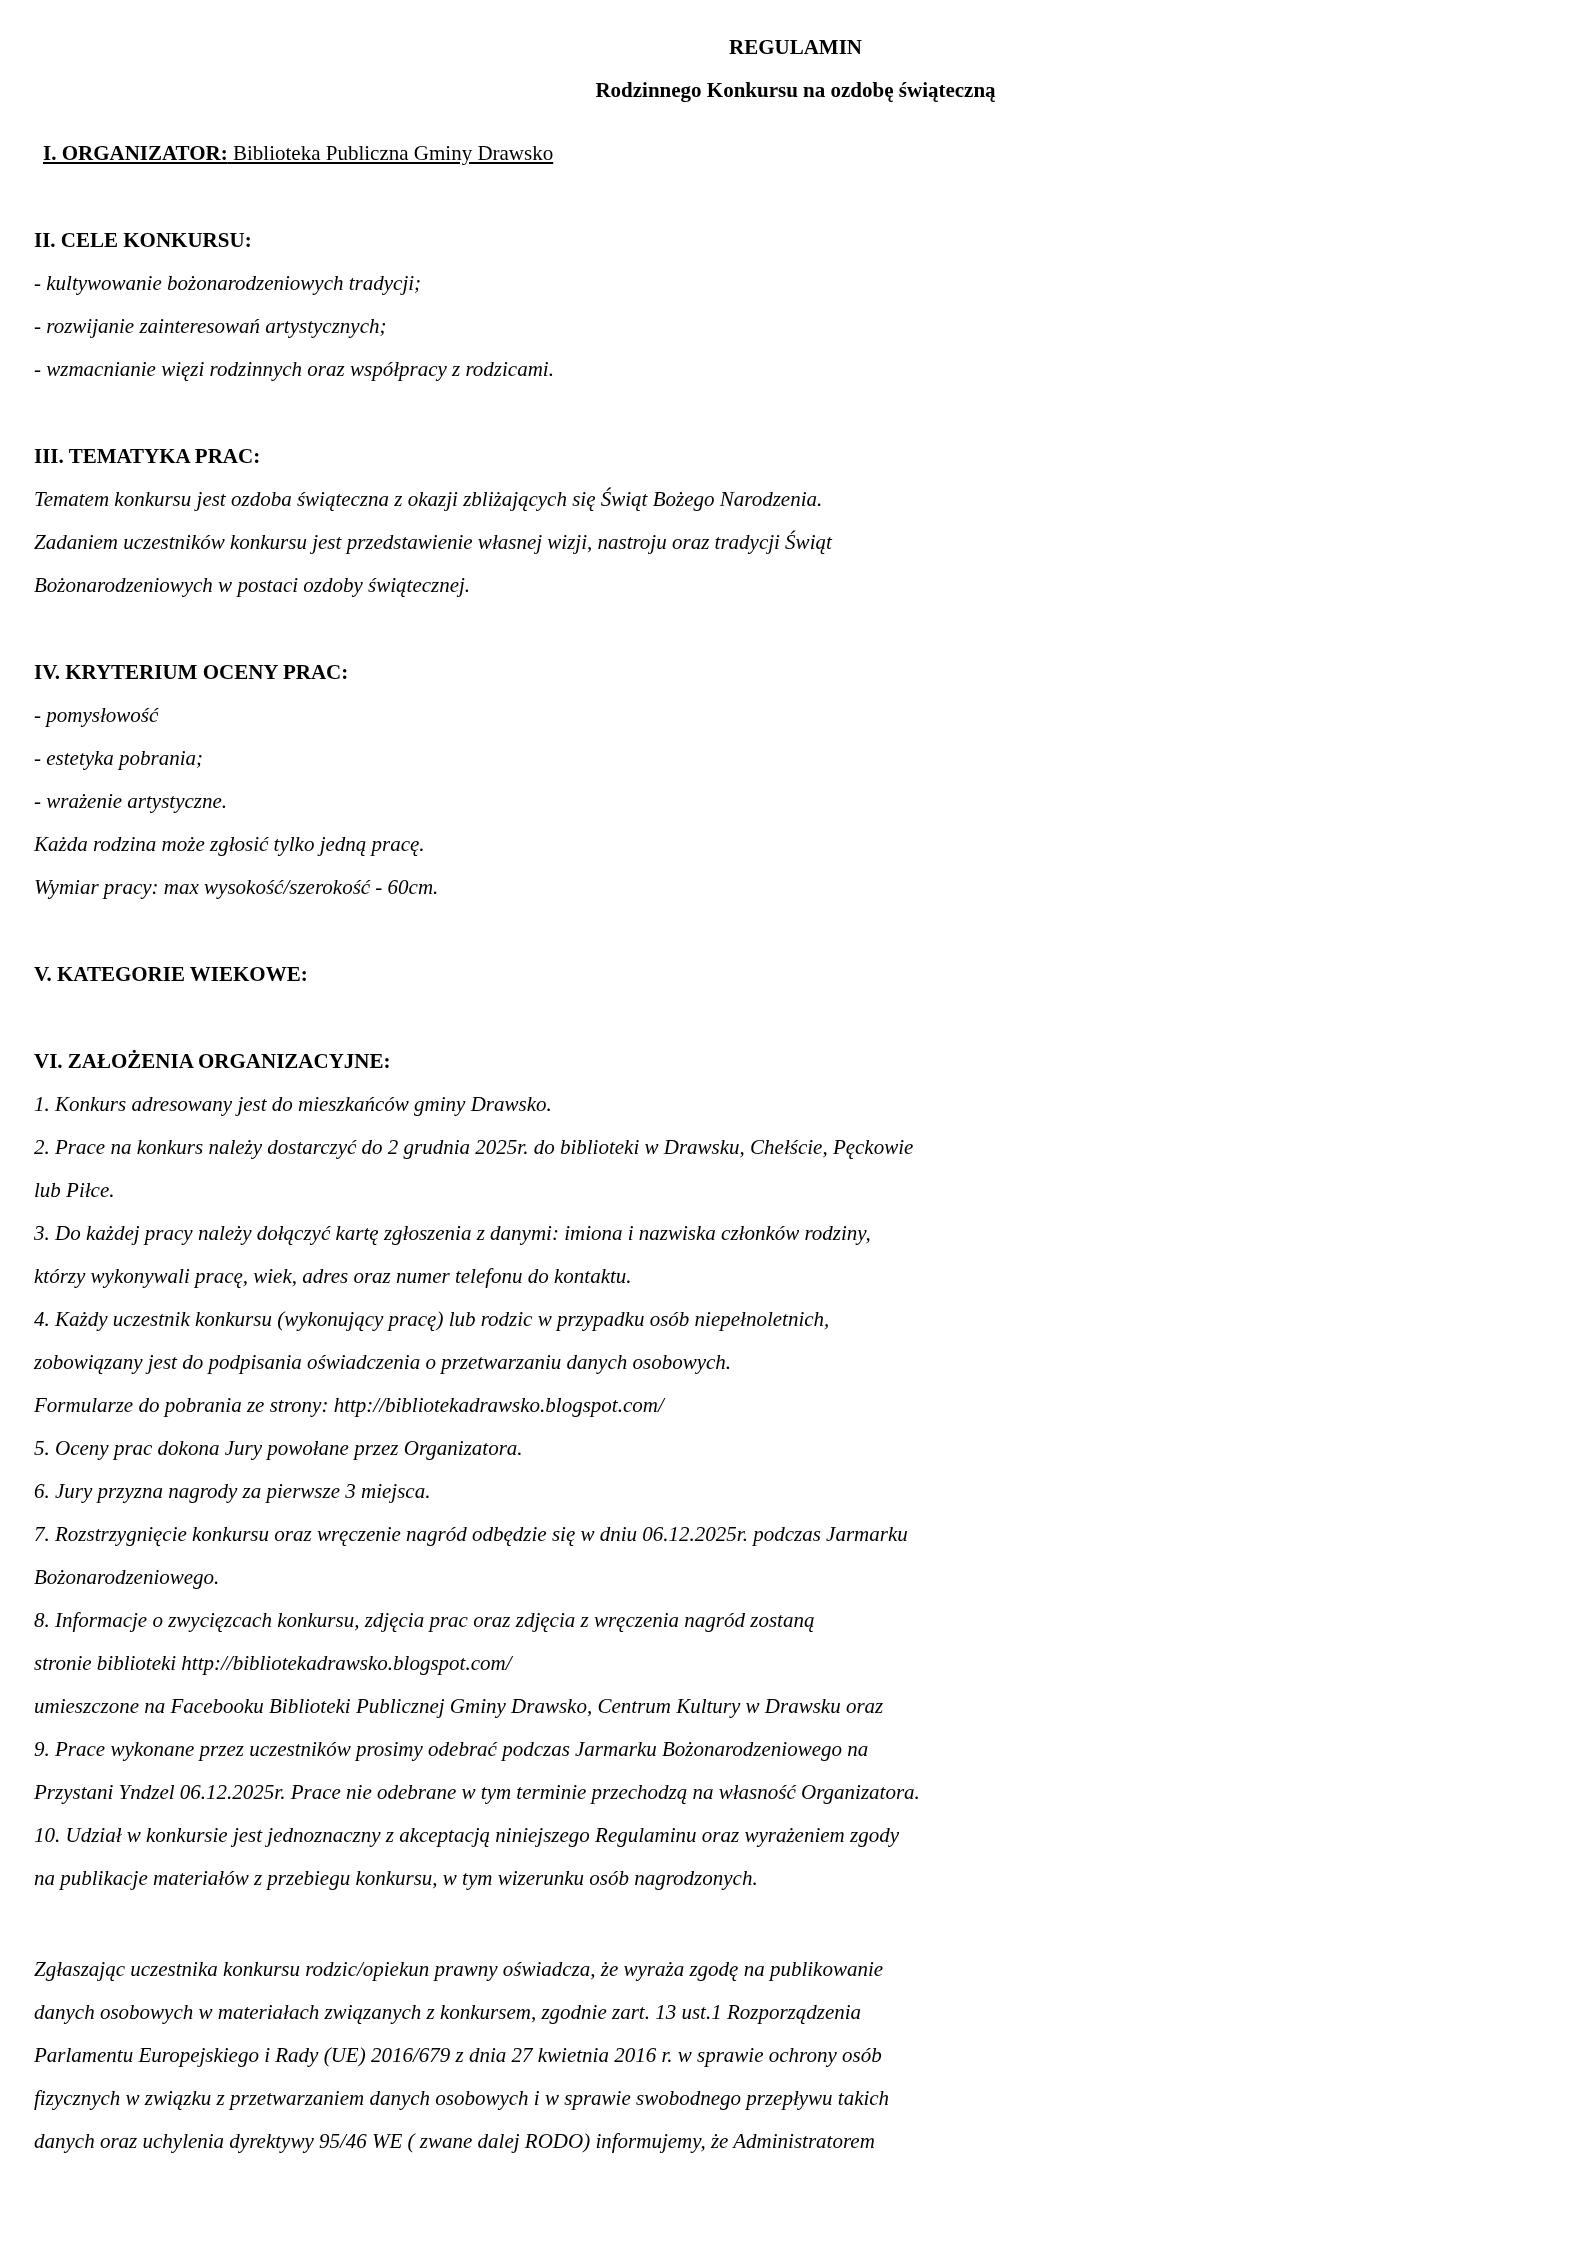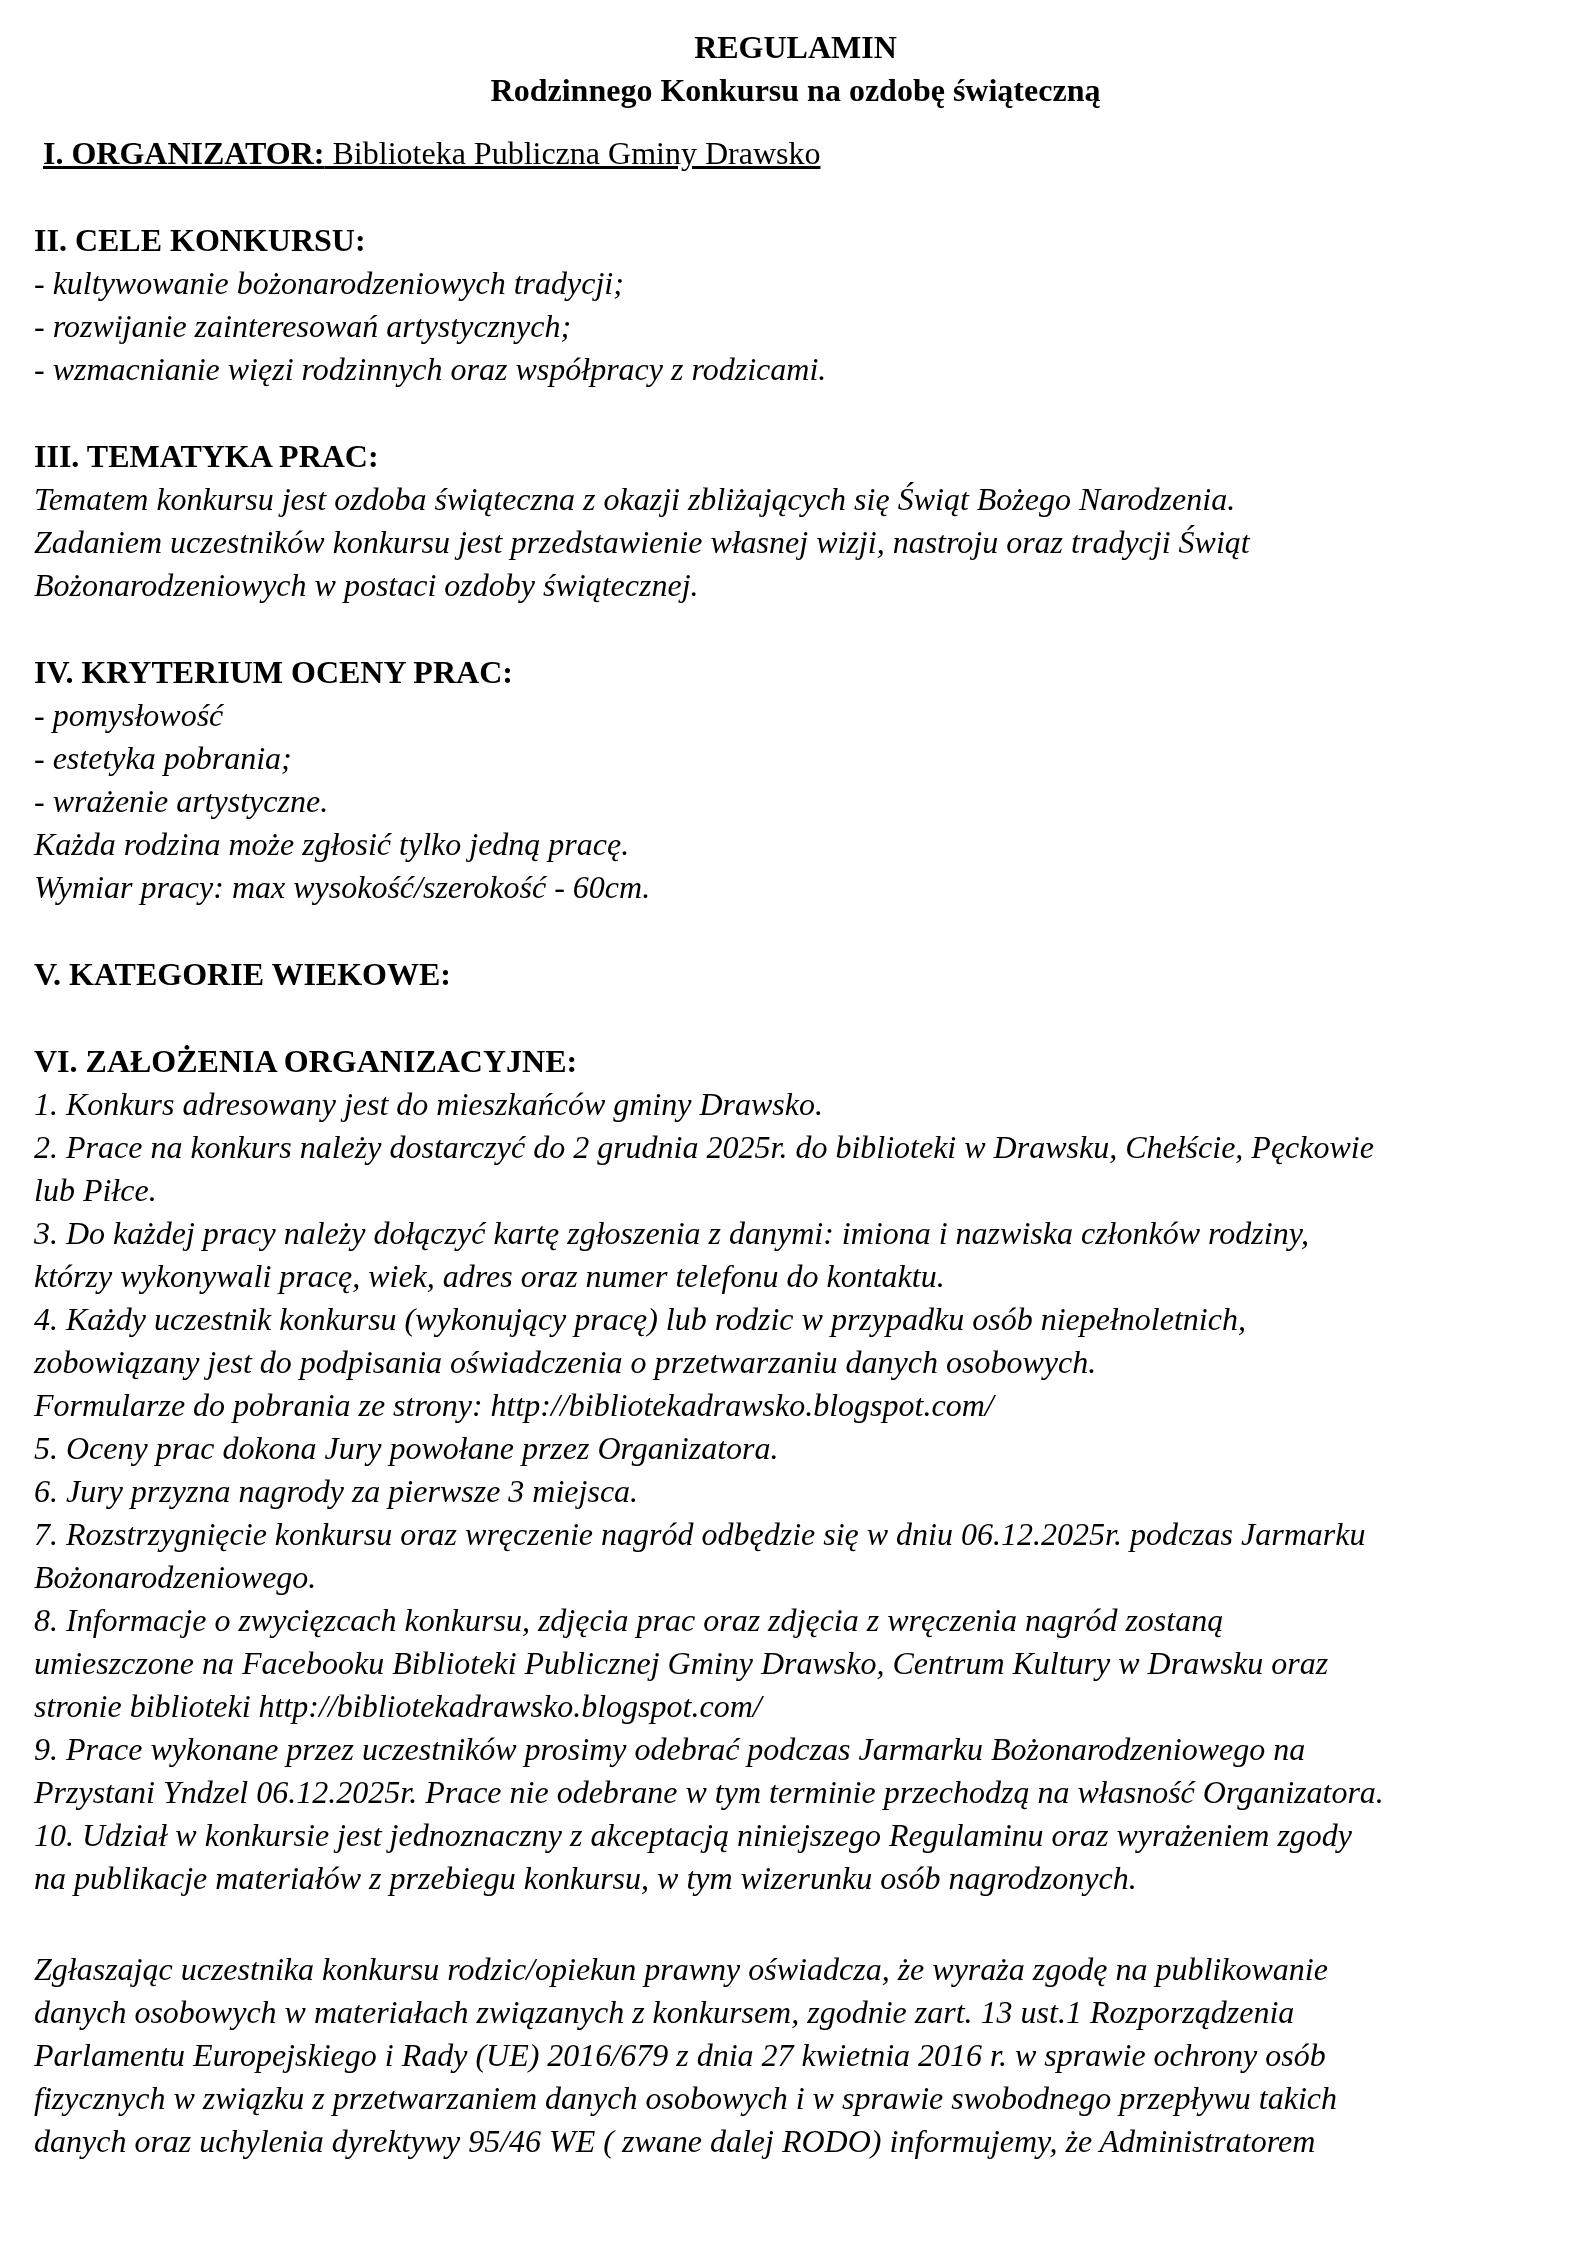--- a/index.html
+++ b/index.html
@@ -8,21 +8,21 @@
     background: #ffffff;
   }
   .page {
     position: relative;
     box-sizing: border-box;
     width: 1587px;
     height: 2242px;
     background: #ffffff;
     color: #000000;
     font-family: "Liberation Serif", "DejaVu Serif", serif;
-    font-size: 32px;
+    font-size: 21px;
     line-height: 43px;
     padding: 26px 30px 0 34px;
     overflow: hidden;
   }
   .title-line {
     text-align: center;
     font-weight: 700;
     white-space: nowrap;
   }
   .org-line {
@@ -108,22 +108,22 @@
         <div class="doc-line">3. Do każdej pracy należy dołączyć kartę zgłoszenia z danymi: imiona i nazwiska członków rodziny,</div>
         <div class="doc-line">którzy wykonywali pracę, wiek, adres oraz numer telefonu do kontaktu.</div>
         <div class="doc-line">4. Każdy uczestnik konkursu (wykonujący pracę) lub rodzic w przypadku osób niepełnoletnich,</div>
         <div class="doc-line">zobowiązany jest do podpisania oświadczenia o przetwarzaniu danych osobowych.</div>
         <div class="doc-line">Formularze do pobrania ze strony: http://bibliotekadrawsko.blogspot.com/</div>
         <div class="doc-line">5. Oceny prac dokona Jury powołane przez Organizatora.</div>
         <div class="doc-line">6. Jury przyzna nagrody za pierwsze 3 miejsca.</div>
         <div class="doc-line">7. Rozstrzygnięcie konkursu oraz wręczenie nagród odbędzie się w dniu 06.12.2025r. podczas Jarmarku</div>
         <div class="doc-line">Bożonarodzeniowego.</div>
         <div class="doc-line">8. Informacje o zwycięzcach konkursu, zdjęcia prac oraz zdjęcia z wręczenia nagród zostaną</div>
+        <div class="doc-line">stronie biblioteki http://bibliotekadrawsko.blogspot.com/</div>
         <div class="doc-line">umieszczone na Facebooku Biblioteki Publicznej Gminy Drawsko, Centrum Kultury w Drawsku oraz</div>
-        <div class="doc-line">stronie biblioteki http://bibliotekadrawsko.blogspot.com/</div>
         <div class="doc-line">9. Prace wykonane przez uczestników prosimy odebrać podczas Jarmarku Bożonarodzeniowego na</div>
         <div class="doc-line">Przystani Yndzel 06.12.2025r. Prace nie odebrane w tym terminie przechodzą na własność Organizatora.</div>
         <div class="doc-line">10. Udział w konkursie jest jednoznaczny z akceptacją niniejszego Regulaminu oraz wyrażeniem zgody</div>
         <div class="doc-line">na publikacje materiałów z przebiegu konkursu, w tym wizerunku osób nagrodzonych.</div>
       </div>
   </div>
 
   <div class="section final-para">
     <div>
 

